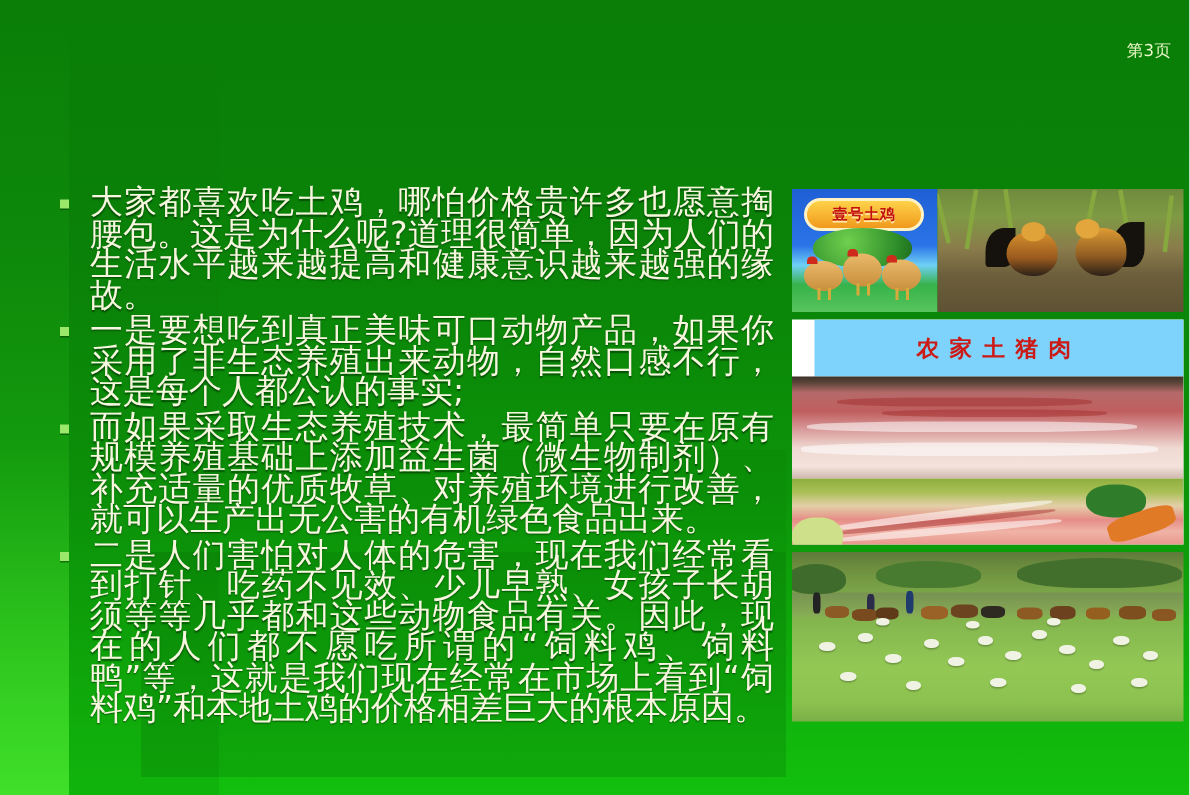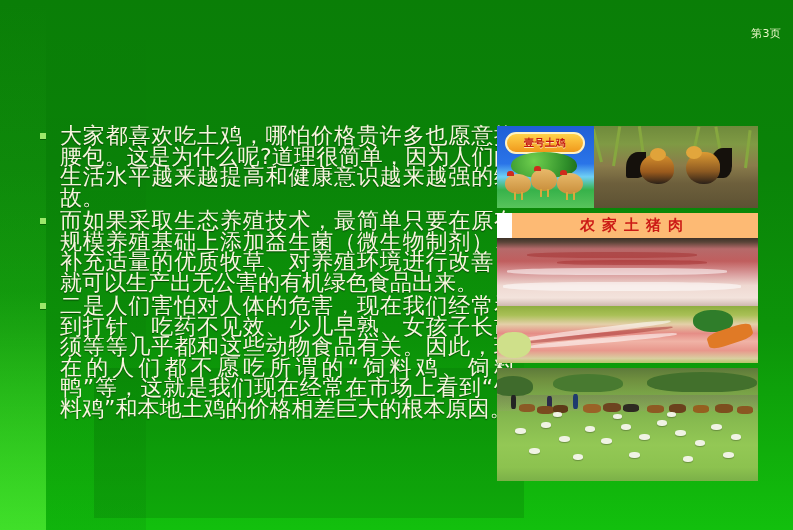--- a/index.html
+++ b/index.html
@@ -73,21 +73,21 @@
     font-family:"DejaVu Sans","Liberation Sans",sans-serif;
     font-size:22px;
     line-height:20.5px;
     color:#f7f6de;
     text-align:justify;
     text-shadow:0 1px 1px rgba(0,45,0,.7);
     letter-spacing:0px;
   }
 
   
-  .img-col{position:absolute;left:497px;top:126px;width:261px;}
+  .img-col{position:absolute;left:528px;top:126px;width:261px;}
 
   .photo{position:relative;overflow:hidden;display:block;}
 
   
   .row1{display:flex;height:82px;width:261px;margin-bottom:5px;}
   .ad{
     position:relative;width:97px;height:82px;
     background:linear-gradient(to bottom,#1f5fd6 0%,#2a74e8 46%,#6fd0f5 62%,#37b24a 78%,#58c45c 100%);
     overflow:hidden;
   }
@@ -126,21 +126,21 @@
     background:linear-gradient(to bottom,#6f8a3c 0%,#7f9a44 22%,#8a7c4b 48%,#6d5f3c 70%,#5d5233 100%);
     overflow:hidden;
   }
   .blade{position:absolute;background:#86a83f;transform-origin:bottom;}
   .r-body{position:absolute;border-radius:50% 45% 45% 50%;}
   .r-tail{position:absolute;border-radius:60% 0 40% 10%;background:#15110c;}
 
   
   .pork{width:261px;height:150px;margin-bottom:5px;position:relative;background:#fff;overflow:hidden;}
   .pork-banner{
-    position:relative;height:25px;background:#fdba74;
+    position:relative;height:38px;background:#7dd3fc;
     display:flex;align-items:center;justify-content:center;margin-left:15px;
   }
   .pork-banner-text{
     font-family:"DejaVu Serif","Liberation Serif",serif;
     font-weight:bold;font-size:15px;color:#cc1b16;letter-spacing:7px;
   }
   .pork-a{
     position:relative;height:68px;
     background:linear-gradient(to bottom,#3d3228 0%,#5a4438 6%,#b66a6a 16%,#c05e5e 34%,#d89a9a 52%,#efd9d2 70%,#f3e3dc 88%,#cfb8ae 100%);
     overflow:hidden;
@@ -181,20 +181,24 @@
   <div class="page-num">第3页</div>
 
 
   <div class="body">
 
     <div class="bullet-row">
       <span class="bullet-mark"></span>
       <span class="bullet-text">大家都喜欢吃土鸡，哪怕价格贵许多也愿意掏腰包。这是为什么呢?道理很简单，因为人们的生活水平越来越提高和健康意识越来越强的缘故。</span>
     </div>
 
+    <div class="bullet-row">
+      <span class="bullet-mark"></span>
+      <span class="bullet-text">一是要想吃到真正美味可口动物产品，如果你采用了非生态养殖出来动物，自然口感不行，这是每个人都公认的事实;</span>
+    </div>
 
     <div class="bullet-row">
       <span class="bullet-mark"></span>
       <span class="bullet-text">而如果采取生态养殖技术，最简单只要在原有规模养殖基础上添加益生菌（微生物制剂）、补充适量的优质牧草、对养殖环境进行改善，就可以生产出无公害的有机绿色食品出来。</span>
     </div>
 
     <div class="bullet-row">
       <span class="bullet-mark"></span>
       <span class="bullet-text">二是人们害怕对人体的危害，现在我们经常看到打针、吃药不见效、少儿早熟、女孩子长胡须等等几乎都和这些动物食品有关。因此，现在的人们都不愿吃所谓的“饲料鸡、饲料鸭”等，这就是我们现在经常在市场上看到“饲料鸡”和本地土鸡的价格相差巨大的根本原因。</span>
     </div>

